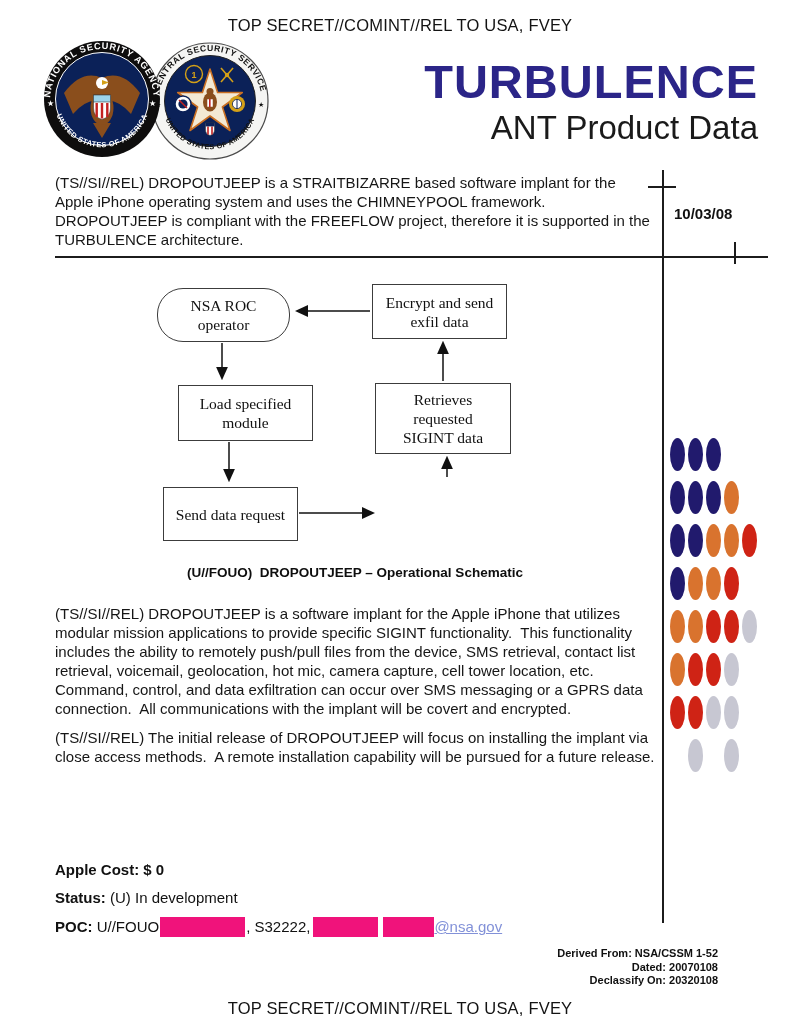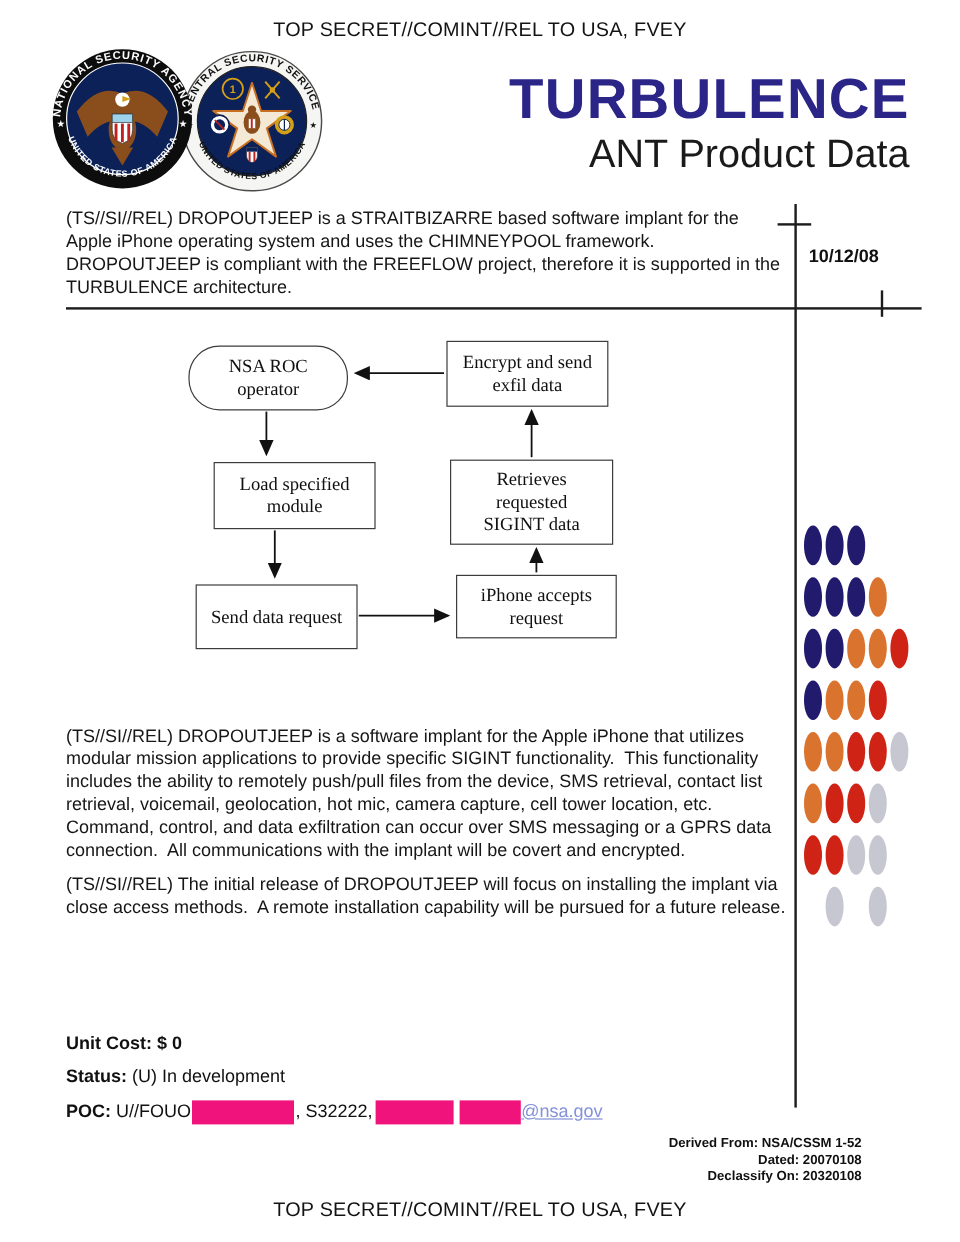--- a/index.html
+++ b/index.html
@@ -148,72 +148,71 @@
     </g>
   </svg>
 
   <div class="abs title-block">
     <div class="doc-title">TURBULENCE</div>
     <div class="doc-subtitle">ANT Product Data</div>
   </div>
 
   <p class="abs para intro">(TS//SI//REL) DROPOUTJEEP is a STRAITBIZARRE based software implant for the Apple iPhone operating system and uses the CHIMNEYPOOL framework. DROPOUTJEEP is compliant with the FREEFLOW project, therefore it is supported in the TURBULENCE architecture.</p>
 
-  <div class="abs date">10/12/08</div>
+  <div class="abs date">10/03/08</div>
   <div class="abs vline"></div>
   <div class="abs hrule"></div>
   <div class="abs tick-h"></div>
   <div class="abs tick-v"></div>
 
   <div class="fc-box" style="left:157px; top:288px; width:131px; height:52px;border-radius:26px;">NSA ROC
 operator</div>
   <div class="fc-box" style="left:372px; top:284px; width:133px; height:53px;">Encrypt and send
 exfil data</div>
   <div class="fc-box" style="left:162px; top:385px; width:133px; height:54px;margin-left:16px;">Load specified
 module</div>
   <div class="fc-box" style="left:375px; top:383px; width:134px; height:69px;">Retrieves
 requested
 SIGINT data</div>
   <div class="fc-box" style="left:163px; top:487px; width:133px; height:52px;">Send data request</div>
-  <div class="fc-box" style="left:380px; top:479px; width:132px; height:51px;">iPhone accepts
-request</div>
 
   <svg class="abs fc-arrows" width="800" height="600">
     <defs>
       <marker id="ah" markerWidth="9" markerHeight="8" refX="7.5" refY="4" orient="auto">
         <path d="M0,0 L9,4 L0,8 Z" fill="#111111"></path>
       </marker>
     </defs>
     <line x1="370" y1="311" x2="297" y2="311" stroke="#111" stroke-width="1.5" marker-end="url(#ah)"></line>
     <line x1="222" y1="343" x2="222" y2="378" stroke="#111" stroke-width="1.5" marker-end="url(#ah)"></line>
     <line x1="229" y1="442" x2="229" y2="480" stroke="#111" stroke-width="1.5" marker-end="url(#ah)"></line>
     <line x1="299" y1="513" x2="373" y2="513" stroke="#111" stroke-width="1.5" marker-end="url(#ah)"></line>
     <line x1="447" y1="477" x2="447" y2="458" stroke="#111" stroke-width="1.5" marker-end="url(#ah)"></line>
     <line x1="443" y1="381" x2="443" y2="343" stroke="#111" stroke-width="1.5" marker-end="url(#ah)"></line>
   </svg>
 
+  <div class="abs caption">(U//FOUO)  DROPOUTJEEP – Operational Schematic</div>
 
   <div class="abs dot-grid">
       <div class="dot-row"><span class="dot" style="background: rgb(33, 26, 109);"></span><span class="dot" style="background: rgb(33, 26, 109);"></span><span class="dot" style="background: rgb(33, 26, 109);"></span><span class="dot" style="visibility: hidden;"></span><span class="dot" style="visibility: hidden;"></span></div>
       <div class="dot-row"><span class="dot" style="background: rgb(33, 26, 109);"></span><span class="dot" style="background: rgb(33, 26, 109);"></span><span class="dot" style="background: rgb(33, 26, 109);"></span><span class="dot" style="background: rgb(217, 115, 46);"></span><span class="dot" style="visibility: hidden;"></span></div>
       <div class="dot-row"><span class="dot" style="background: rgb(33, 26, 109);"></span><span class="dot" style="background: rgb(33, 26, 109);"></span><span class="dot" style="background: rgb(217, 115, 46);"></span><span class="dot" style="background: rgb(217, 115, 46);"></span><span class="dot" style="background: rgb(207, 35, 21);"></span></div>
       <div class="dot-row"><span class="dot" style="background: rgb(33, 26, 109);"></span><span class="dot" style="background: rgb(217, 115, 46);"></span><span class="dot" style="background: rgb(217, 115, 46);"></span><span class="dot" style="background: rgb(207, 35, 21);"></span><span class="dot" style="visibility: hidden;"></span></div>
       <div class="dot-row"><span class="dot" style="background: rgb(217, 115, 46);"></span><span class="dot" style="background: rgb(217, 115, 46);"></span><span class="dot" style="background: rgb(207, 35, 21);"></span><span class="dot" style="background: rgb(207, 35, 21);"></span><span class="dot" style="background: rgb(199, 199, 210);"></span></div>
       <div class="dot-row"><span class="dot" style="background: rgb(217, 115, 46);"></span><span class="dot" style="background: rgb(207, 35, 21);"></span><span class="dot" style="background: rgb(207, 35, 21);"></span><span class="dot" style="background: rgb(199, 199, 210);"></span><span class="dot" style="visibility: hidden;"></span></div>
       <div class="dot-row"><span class="dot" style="background: rgb(207, 35, 21);"></span><span class="dot" style="background: rgb(207, 35, 21);"></span><span class="dot" style="background: rgb(199, 199, 210);"></span><span class="dot" style="background: rgb(199, 199, 210);"></span><span class="dot" style="visibility: hidden;"></span></div>
       <div class="dot-row"><span class="dot" style="visibility: hidden;"></span><span class="dot" style="background: rgb(199, 199, 210);"></span><span class="dot" style="visibility: hidden;"></span><span class="dot" style="background: rgb(199, 199, 210);"></span><span class="dot" style="visibility: hidden;"></span></div>
     </div>
 
   <div class="abs body-text">
     <p class="para">(TS//SI//REL) DROPOUTJEEP is a software implant for the Apple iPhone that utilizes modular mission applications to provide specific SIGINT functionality.  This functionality includes the ability to remotely push/pull files from the device, SMS retrieval, contact list retrieval, voicemail, geolocation, hot mic, camera capture, cell tower location, etc.  Command, control, and data exfiltration can occur over SMS messaging or a GPRS data connection.  All communications with the implant will be covert and encrypted.</p>
     <p class="para">(TS//SI//REL) The initial release of DROPOUTJEEP will focus on installing the implant via close access methods.  A remote installation capability will be pursued for a future release.</p>
   </div>
 
   <div class="abs fact fact-unitcost">
-    <b>Unit Cost:</b>
+    <b>Apple Cost:</b>
     <span>$ 0</span>
   </div>
   <div class="abs fact fact-status">
     <b>Status:</b>
     <span>(U) In development</span>
   </div>
   <div class="abs fact fact-poc">
     <b>POC:</b>
     <span>U//FOUO</span><span class="redact redact-1"></span><span>, S32222,</span><span class="redact redact-2"></span><span class="redact redact-3"></span><a class="poc-link" href="#">@nsa.gov</a>
   </div>

